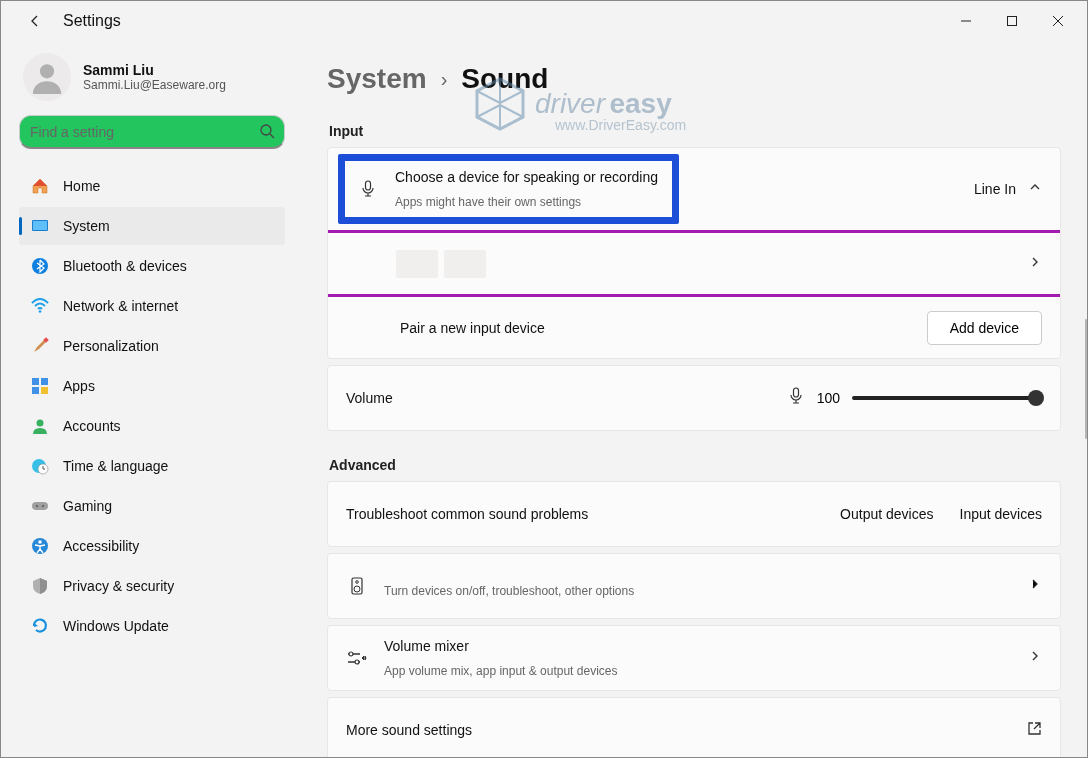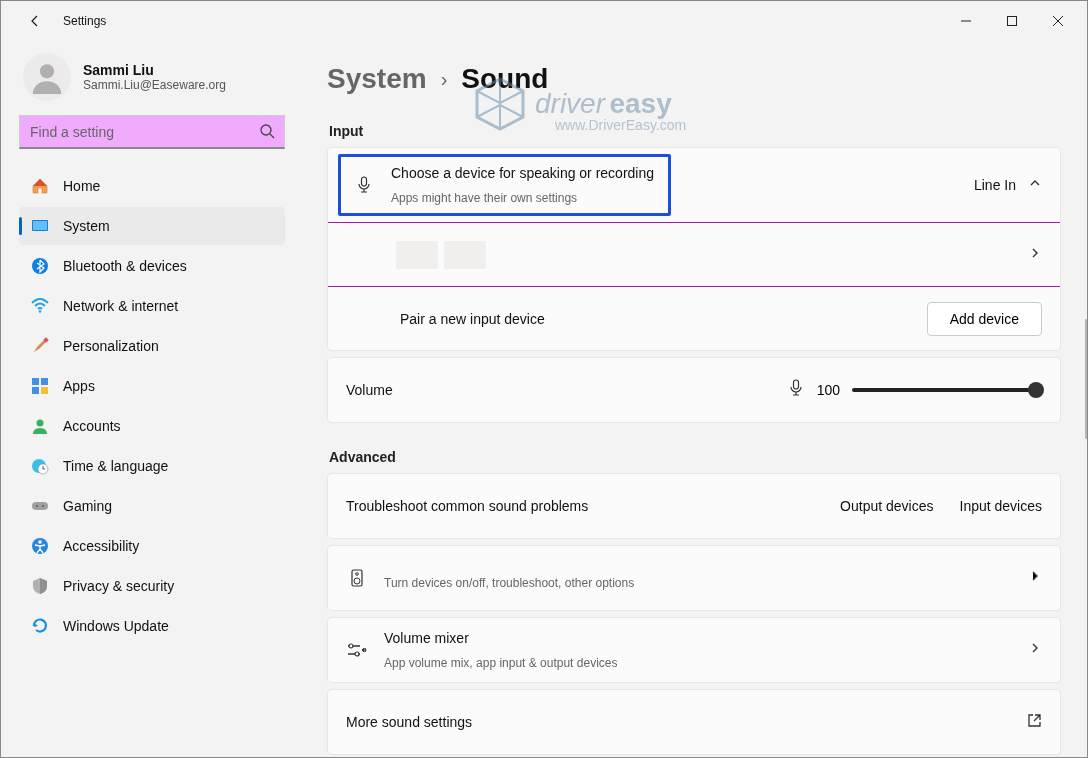--- a/index.html
+++ b/index.html
@@ -1,62 +1,62 @@
 <!DOCTYPE html>
 <html><head>
 <meta charset="utf-8">
 <style>
 * { margin:0; padding:0; box-sizing:border-box; font-family:"Segoe UI",Arial,sans-serif; }
 body { background:#f3f3f3; width:1088px; height:758px; overflow:hidden; position:relative; border:1px solid #888; }
 
 .titlebar { height:40px; display:flex; align-items:center; padding:0 6px; }
 .back-btn { width:36px; height:36px; display:flex; align-items:center; justify-content:center; cursor:pointer; margin-left:10px; }
-.title { font-size:12px; color:#111; margin-left:10px; }
+.title { font-size:16px; color:#111; margin-left:10px; }
 .win-controls { margin-left:auto; display:flex; }
 .win-btn { width:46px; height:40px; display:flex; align-items:center; justify-content:center; cursor:pointer; }
 
 .layout { display:flex; height:calc(100% - 40px); }
 
 .sidebar { width:300px; padding:6px 16px 0 18px; display:flex; flex-direction:column; }
 .profile { display:flex; align-items:center; padding:6px 4px 14px 4px; gap:12px; }
 .avatar { width:48px; height:48px; border-radius:50%; background:#eceaea; display:flex; align-items:center; justify-content:center; }
 .avatar svg { width:34px; height:34px; fill:#b0b0b0; }
 .profile-name { font-size:14px; font-weight:600; color:#111; }
 .profile-email { font-size:12px; color:#555; }
 
 .search-wrap { position:relative; margin:0 0 18px 0; }
-.search-input { width:100%; height:34px; background:#f0abfc; border:1px solid #ccc; border-bottom:2px solid #888; border-radius:0; padding:0 36px 0 10px; font-size:14px; color:#333; }
+.search-input { width:100%; height:34px; background:#22c55e; border:1px solid #ccc; border-bottom:2px solid #888; border-radius:12px; padding:0 36px 0 10px; font-size:14px; color:#333; }
 .search-input::placeholder { color:#666; }
 .search-icon { position:absolute; right:10px; top:8px; }
 
 .nav { display:flex; flex-direction:column; gap:2px; }
 .nav-item { display:flex; align-items:center; height:38px; border-radius:4px; padding:0 12px; gap:14px; cursor:pointer; font-size:14px; color:#111; }
 .nav-item.selected { background:#eaeaea; position:relative; }
 .nav-item.selected::before { content:''; position:absolute; left:0; top:10px; bottom:10px; width:3px; background:#0067c0; border-radius:2px; }
 .nav-icon { width:18px; height:18px; display:flex; align-items:center; justify-content:center; }
 
 .content { flex:1; padding:22px 26px 10px 26px; overflow-y:auto; }
 .breadcrumb { display:flex; align-items:center; gap:14px; margin-bottom:28px; }
 .crumb-parent { font-size:28px; font-weight:600; color:#666; }
 .crumb-sep { font-size:20px; color:#666; }
 .crumb-current { font-size:28px; font-weight:600; color:#111; }
 
 .sec-head { font-size:14px; font-weight:600; color:#222; margin:0 0 8px 2px; }
 
 .card { background:#fbfbfb; border:1px solid #e8e6e4; border-radius:4px; margin-bottom:6px; }
-.card-row { display:flex; align-items:center; min-height:64px; padding:10px 18px; gap:16px; border-top:1px solid #a21caf; }
+.card-row { display:flex; align-items:center; min-height:64px; padding:10px 18px; gap:16px; border-top:3px solid #a21caf; }
 .card-row:first-child { border-top:0; }
 .row-icon { width:22px; display:flex; justify-content:center; color:#333; }
 .row-text { display:flex; flex-direction:column; flex:1; }
 .row-title { font-size:14px; color:#111; }
 .row-sub { font-size:12px; color:#666; margin-top:10px; }
 .row-right { display:flex; align-items:center; gap:12px; }
 .chev { color:#333; }
 
-.highlight-box { border:3px solid #1d4ed8; padding:0; border-radius:2px; }
+.highlight-box { border:7px solid #1d4ed8; padding:0; border-radius:2px; }
 .highlight-inner { display:flex; align-items:center; gap:16px; padding:8px 14px 8px 12px; }
 
 .placeholder-blocks { display:flex; gap:6px; padding-left:50px; }
 .ph { background:#f0efee; height:28px; border-radius:2px; }
 
 .btn-outline { background:#fff; border:1px solid #ccc; border-radius:4px; height:34px; padding:0 22px; font-size:14px; cursor:pointer; }
 
 .slider-wrap { display:flex; align-items:center; gap:12px; flex:1; justify-content:flex-end; }
 .vol-icon { color:#333; }
 .slider-track { width:190px; height:4px; background:#222; position:relative; border-radius:2px; }

